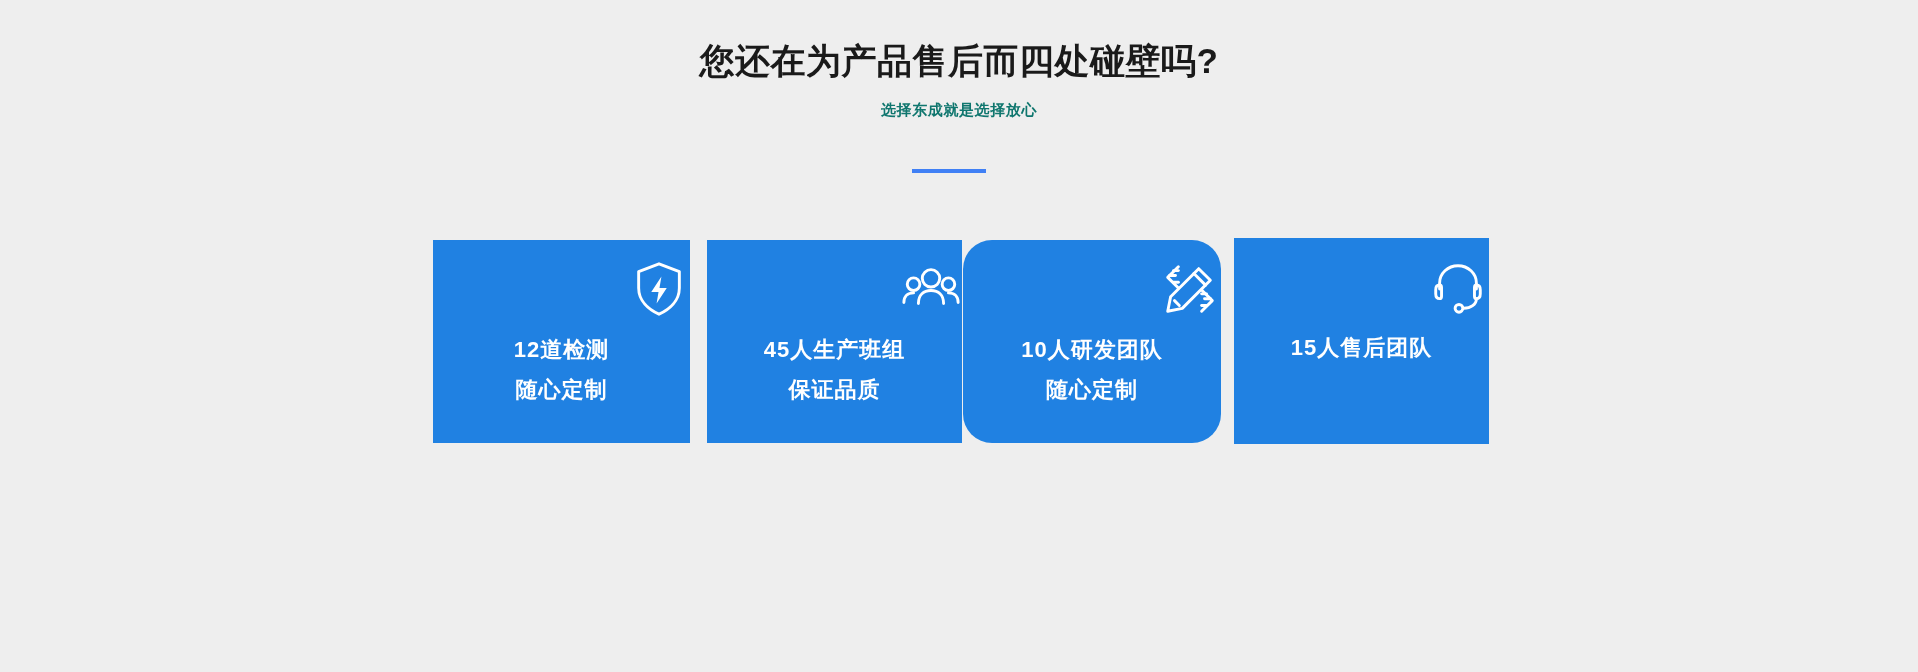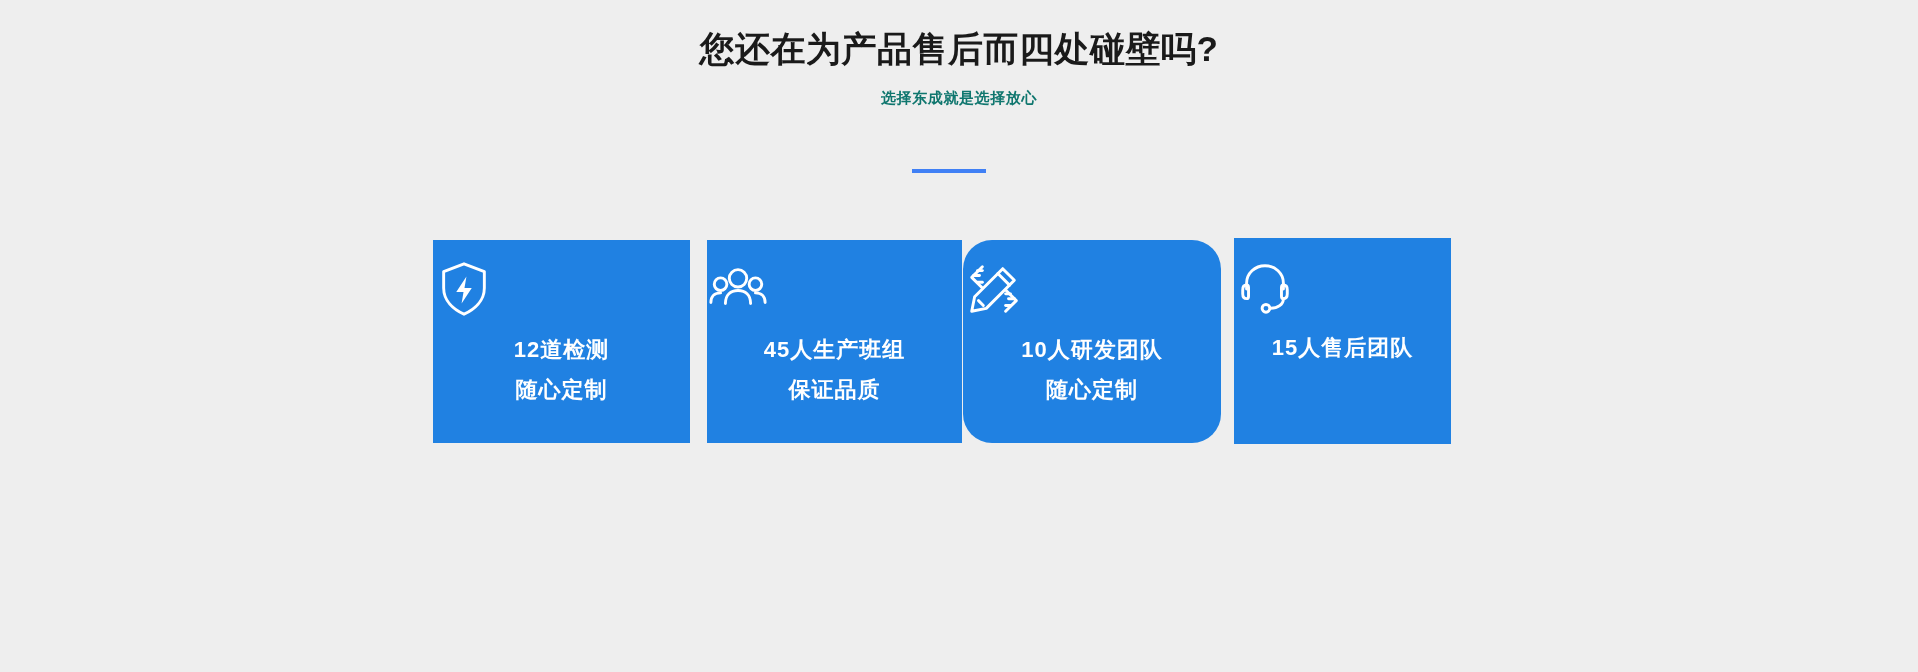--- a/index.html
+++ b/index.html
@@ -21,21 +21,21 @@
   }
   .section-header {
     position: absolute;
     top: 0;
     left: 0;
     width: 1918px;
     text-align: center;
   }
   .section-title {
     margin: 0;
-    padding-top: 27px;
+    padding-top: 39px;
     font-size: 35px;
     line-height: 44px;
     font-weight: bold;
     color: #1a1a1a;
     letter-spacing: 0.5px;
     font-family: "Liberation Sans", "DejaVu Sans", sans-serif;
   }
   .section-subtitle {
     margin: 0;
     padding-top: 17px;
@@ -60,27 +60,27 @@
     top: 240px;
     width: 1056px;
     height: 210px;
   }
   .card {
     position: absolute;
     background: #2081e2;
     box-sizing: border-box;
     display: flex;
     flex-direction: column;
-    align-items: flex-start;
+    align-items: flex-end;
     justify-content: flex-start;
   }
   .card-1 { left: 0px;   top: 0px; width: 257px; height: 203px; }
   .card-2 { left: 267px; top: 0px; width: 255px; height: 203px; margin-left: 7px; }
   .card-3 { left: 530px; top: 0px; width: 258px; height: 203px; border-radius: 29px; }
-  .card-4 { left: 801px; top: -2px; width: 217px; height: 206px; }
+  .card-4 { left: 801px; top: -2px; width: 255px; height: 206px; }
 
   .card-icon {
     margin-top: 18px;
     width: 62px;
     height: 62px;
     display: block;
   }
   .card-icon svg {
     display: block;
     width: 62px;

